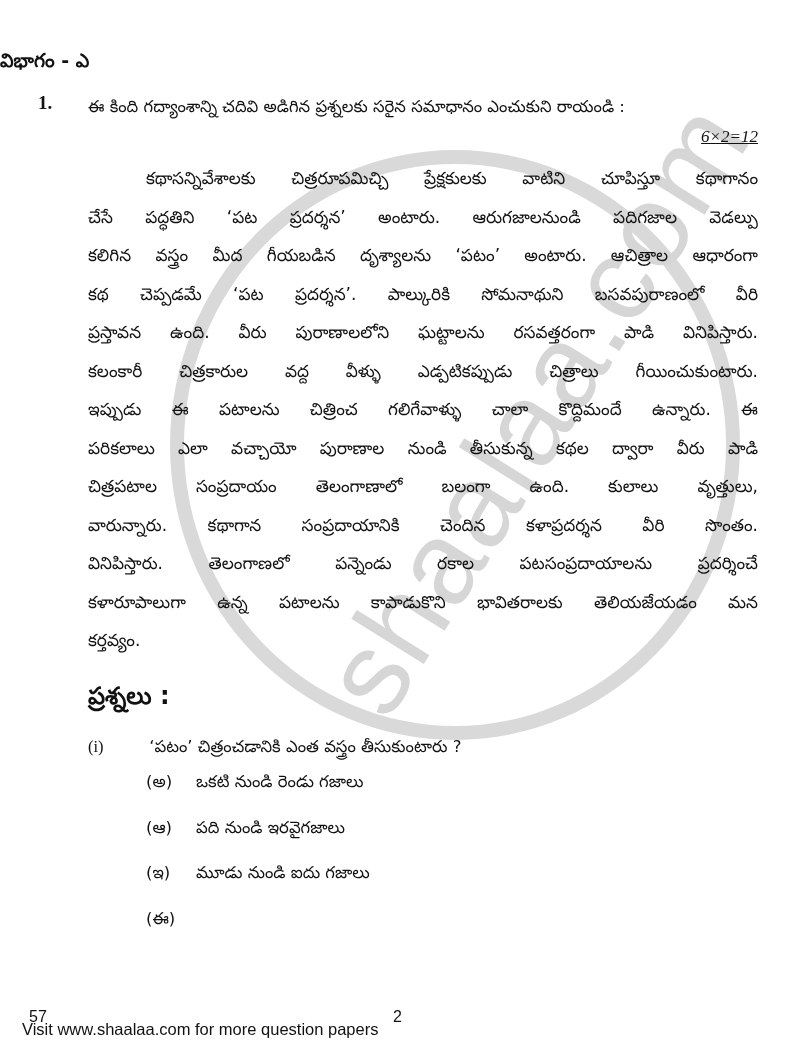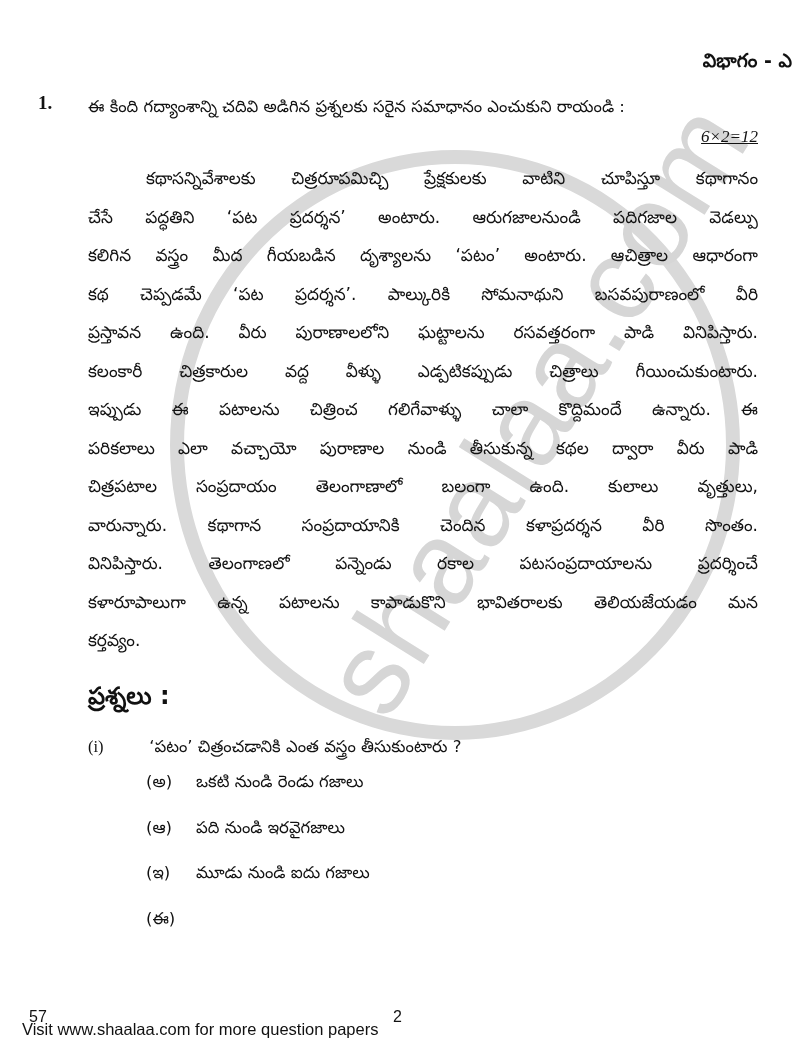--- a/index.html
+++ b/index.html
@@ -37,21 +37,21 @@
     transform-origin: center center;
     letter-spacing: 2px;
     pointer-events: none;
     white-space: nowrap;
   }
   .section-title {
     position: absolute;
     top: 49px;
     left: 0;
     width: 792px;
-    text-align: right;
+    text-align: left;
     font-size: 19px;
     font-weight: bold;
   }
   .q-number {
     position: absolute;
     left: 38px;
     top: 92px;
     font-family: "Liberation Serif", serif;
     font-weight: bold;
     font-size: 19px;

